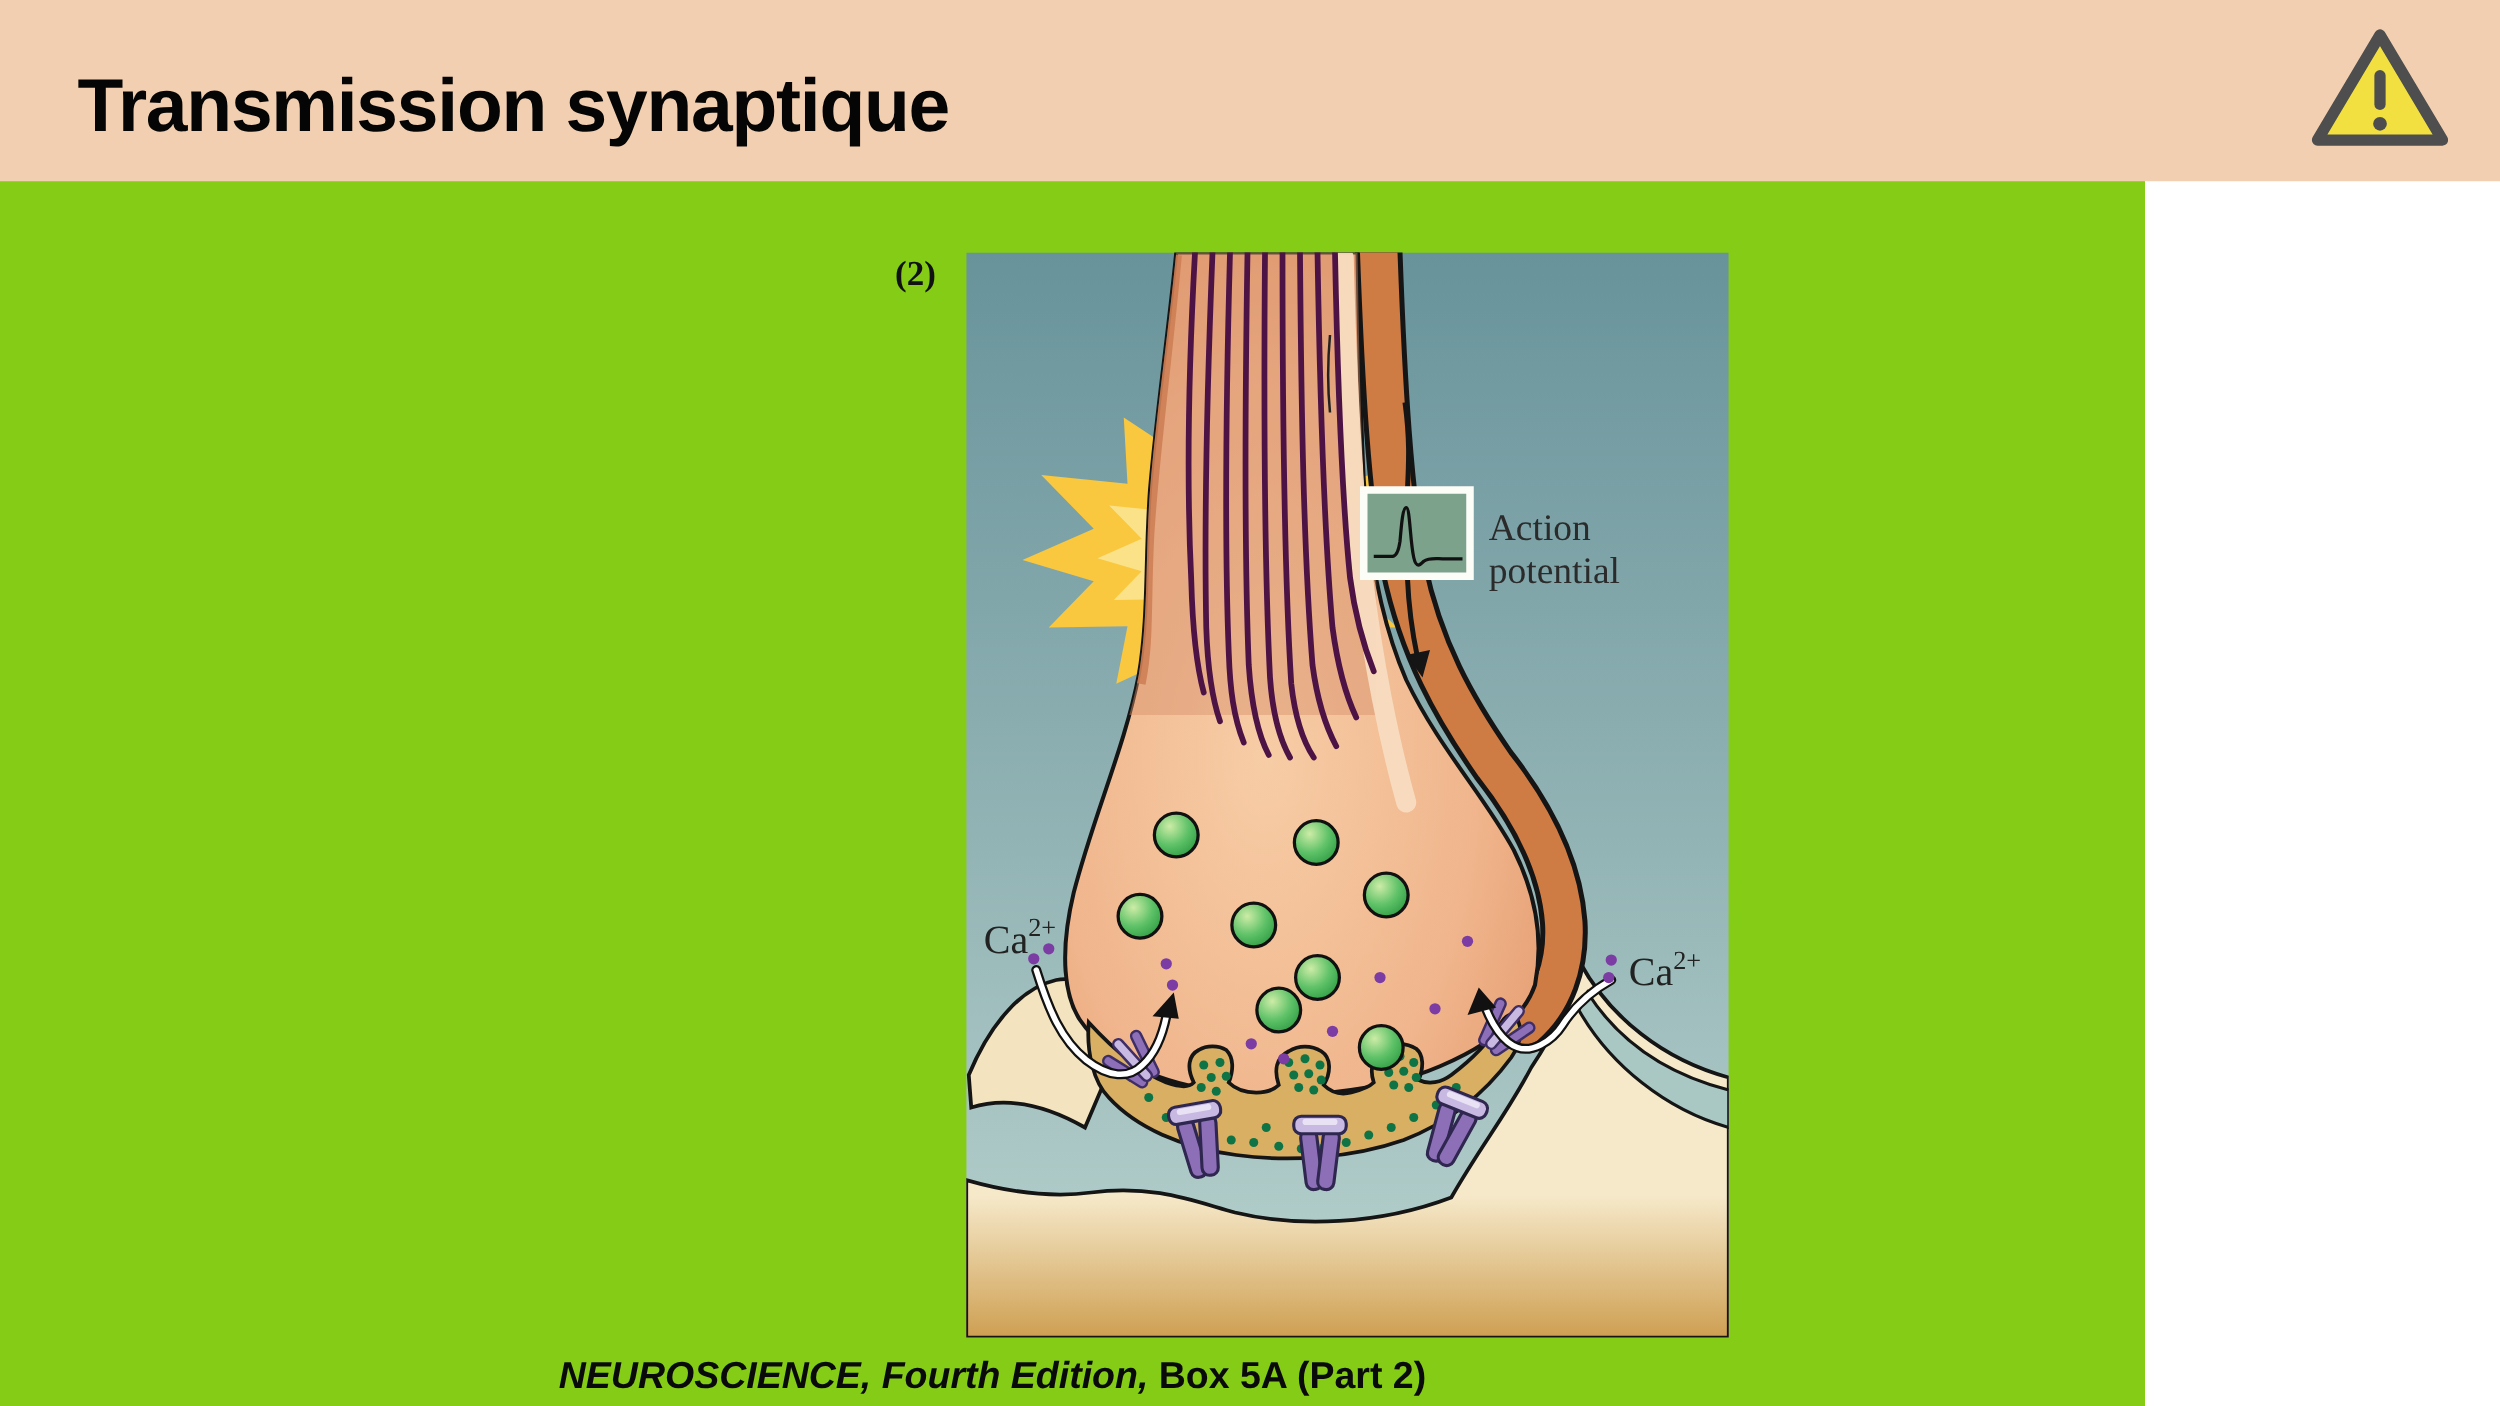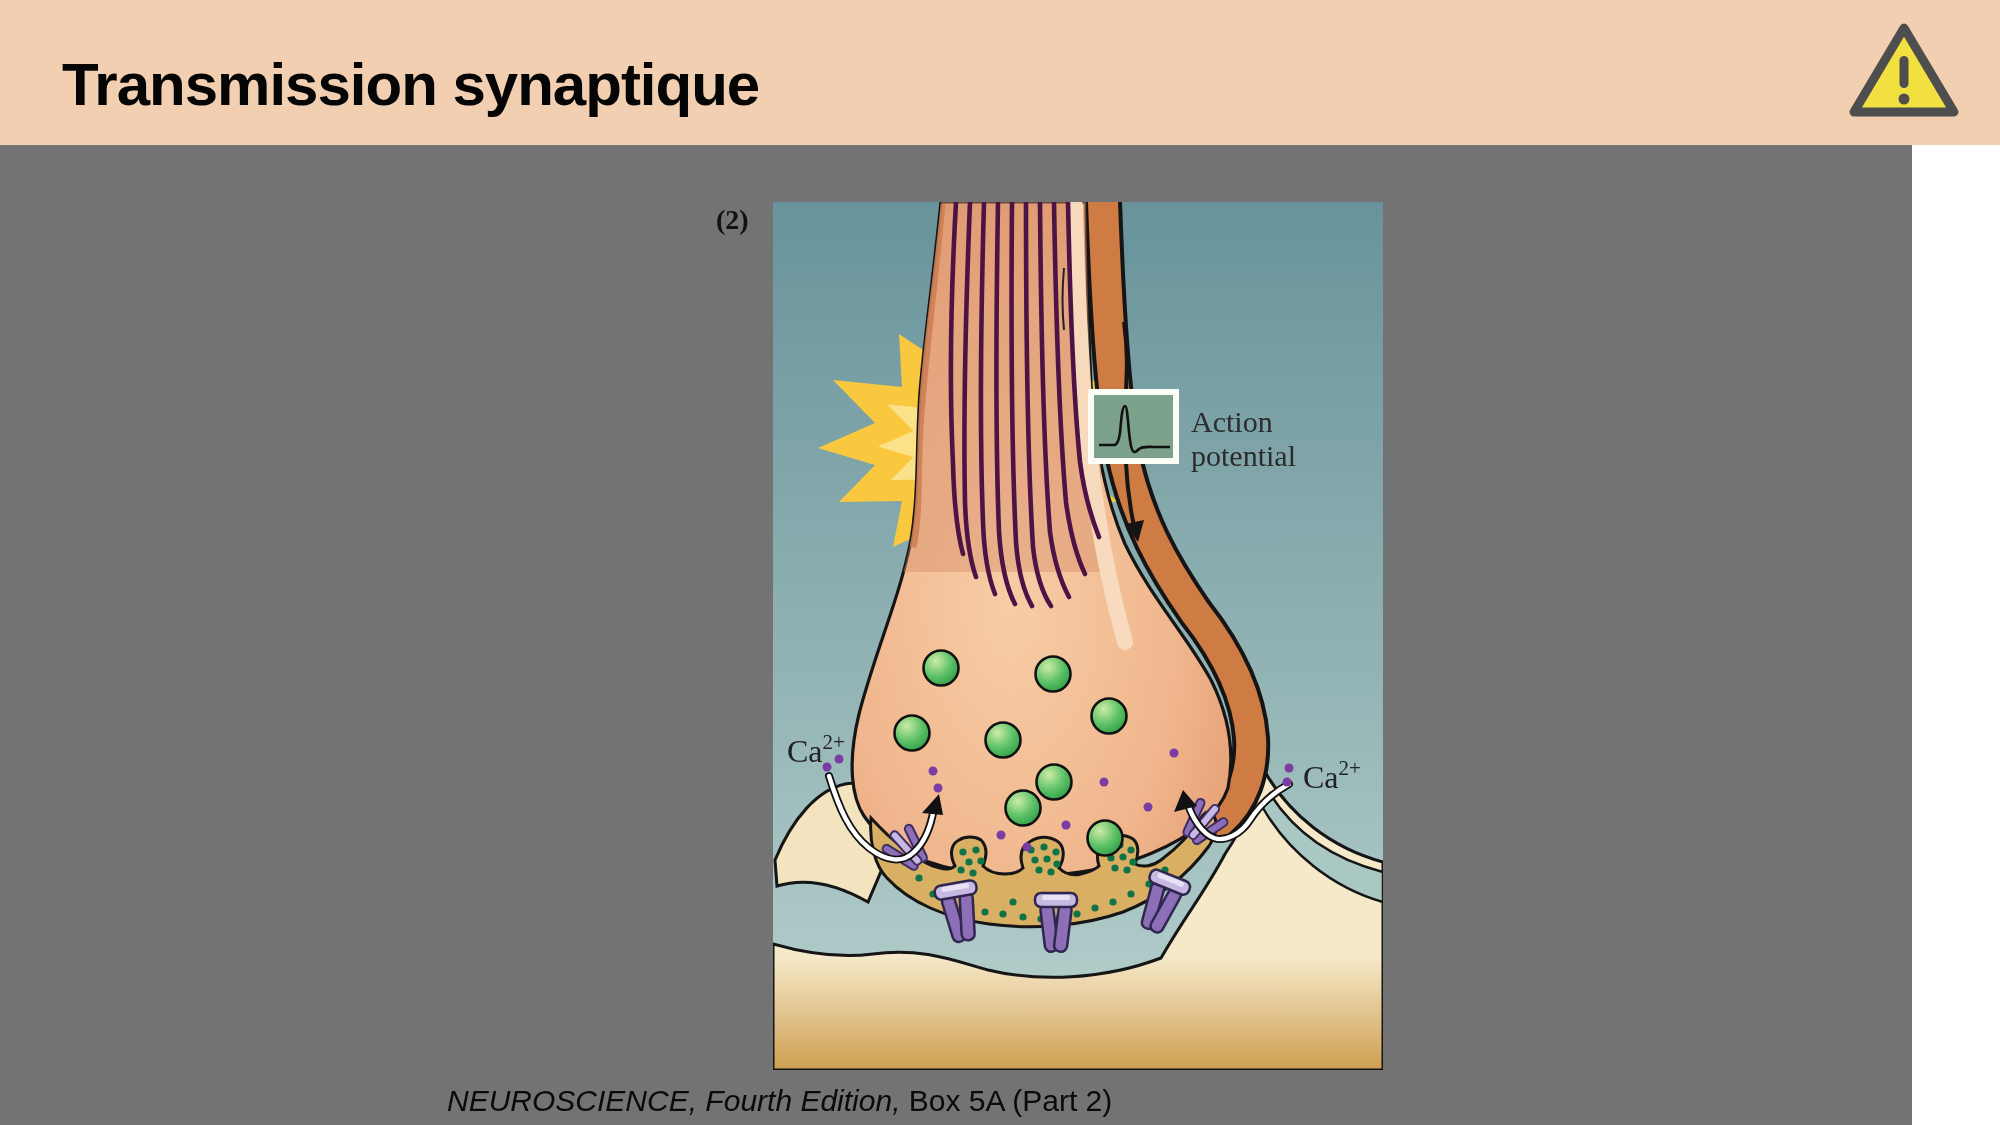--- a/index.html
+++ b/index.html
@@ -1,25 +1,25 @@
 <!DOCTYPE html>
 <html><head>
 <meta charset="utf-8">
 <style>
   html,body{margin:0;padding:0;background:#ffffff;width:2000px;height:1125px;overflow:hidden;
             font-family:"Liberation Sans",sans-serif;}
   .abs{position:absolute;}
-  #stage{position:relative;width:1912px;height:1125px;background:#737373;}
+  #stage{position:relative;width:1716px;height:1125px;background:#84cc16;}
   #header-bar{left:0;top:0;width:2000px;height:145px;background:#F2CFB1;}
   #page-title{left:62px;top:50px;font-size:60px;font-weight:bold;color:#050505;letter-spacing:-1px;}
   #warning{left:1846px;top:20px;width:116px;height:102px;}
   #panel-label{left:716px;top:204px;font-family:"Liberation Serif",serif;font-weight:bold;
                font-size:28px;color:#111;}
   #figure-svg{left:773px;top:202px;}
-  #caption{left:447px;top:1084px;font-size:30px;font-weight:normal;color:#0a0a0a;white-space:nowrap;}
+  #caption{left:447px;top:1084px;font-size:30px;font-weight:bold;color:#0a0a0a;white-space:nowrap;}
   #caption .it{font-style:italic;}
   text{font-family:"Liberation Serif",serif;}
 </style>
 </head>
 <body>
 
 <div id="stage">
 
   <div id="header-bar" class="abs">
     <div id="page-title" class="abs">Transmission synaptique</div>

